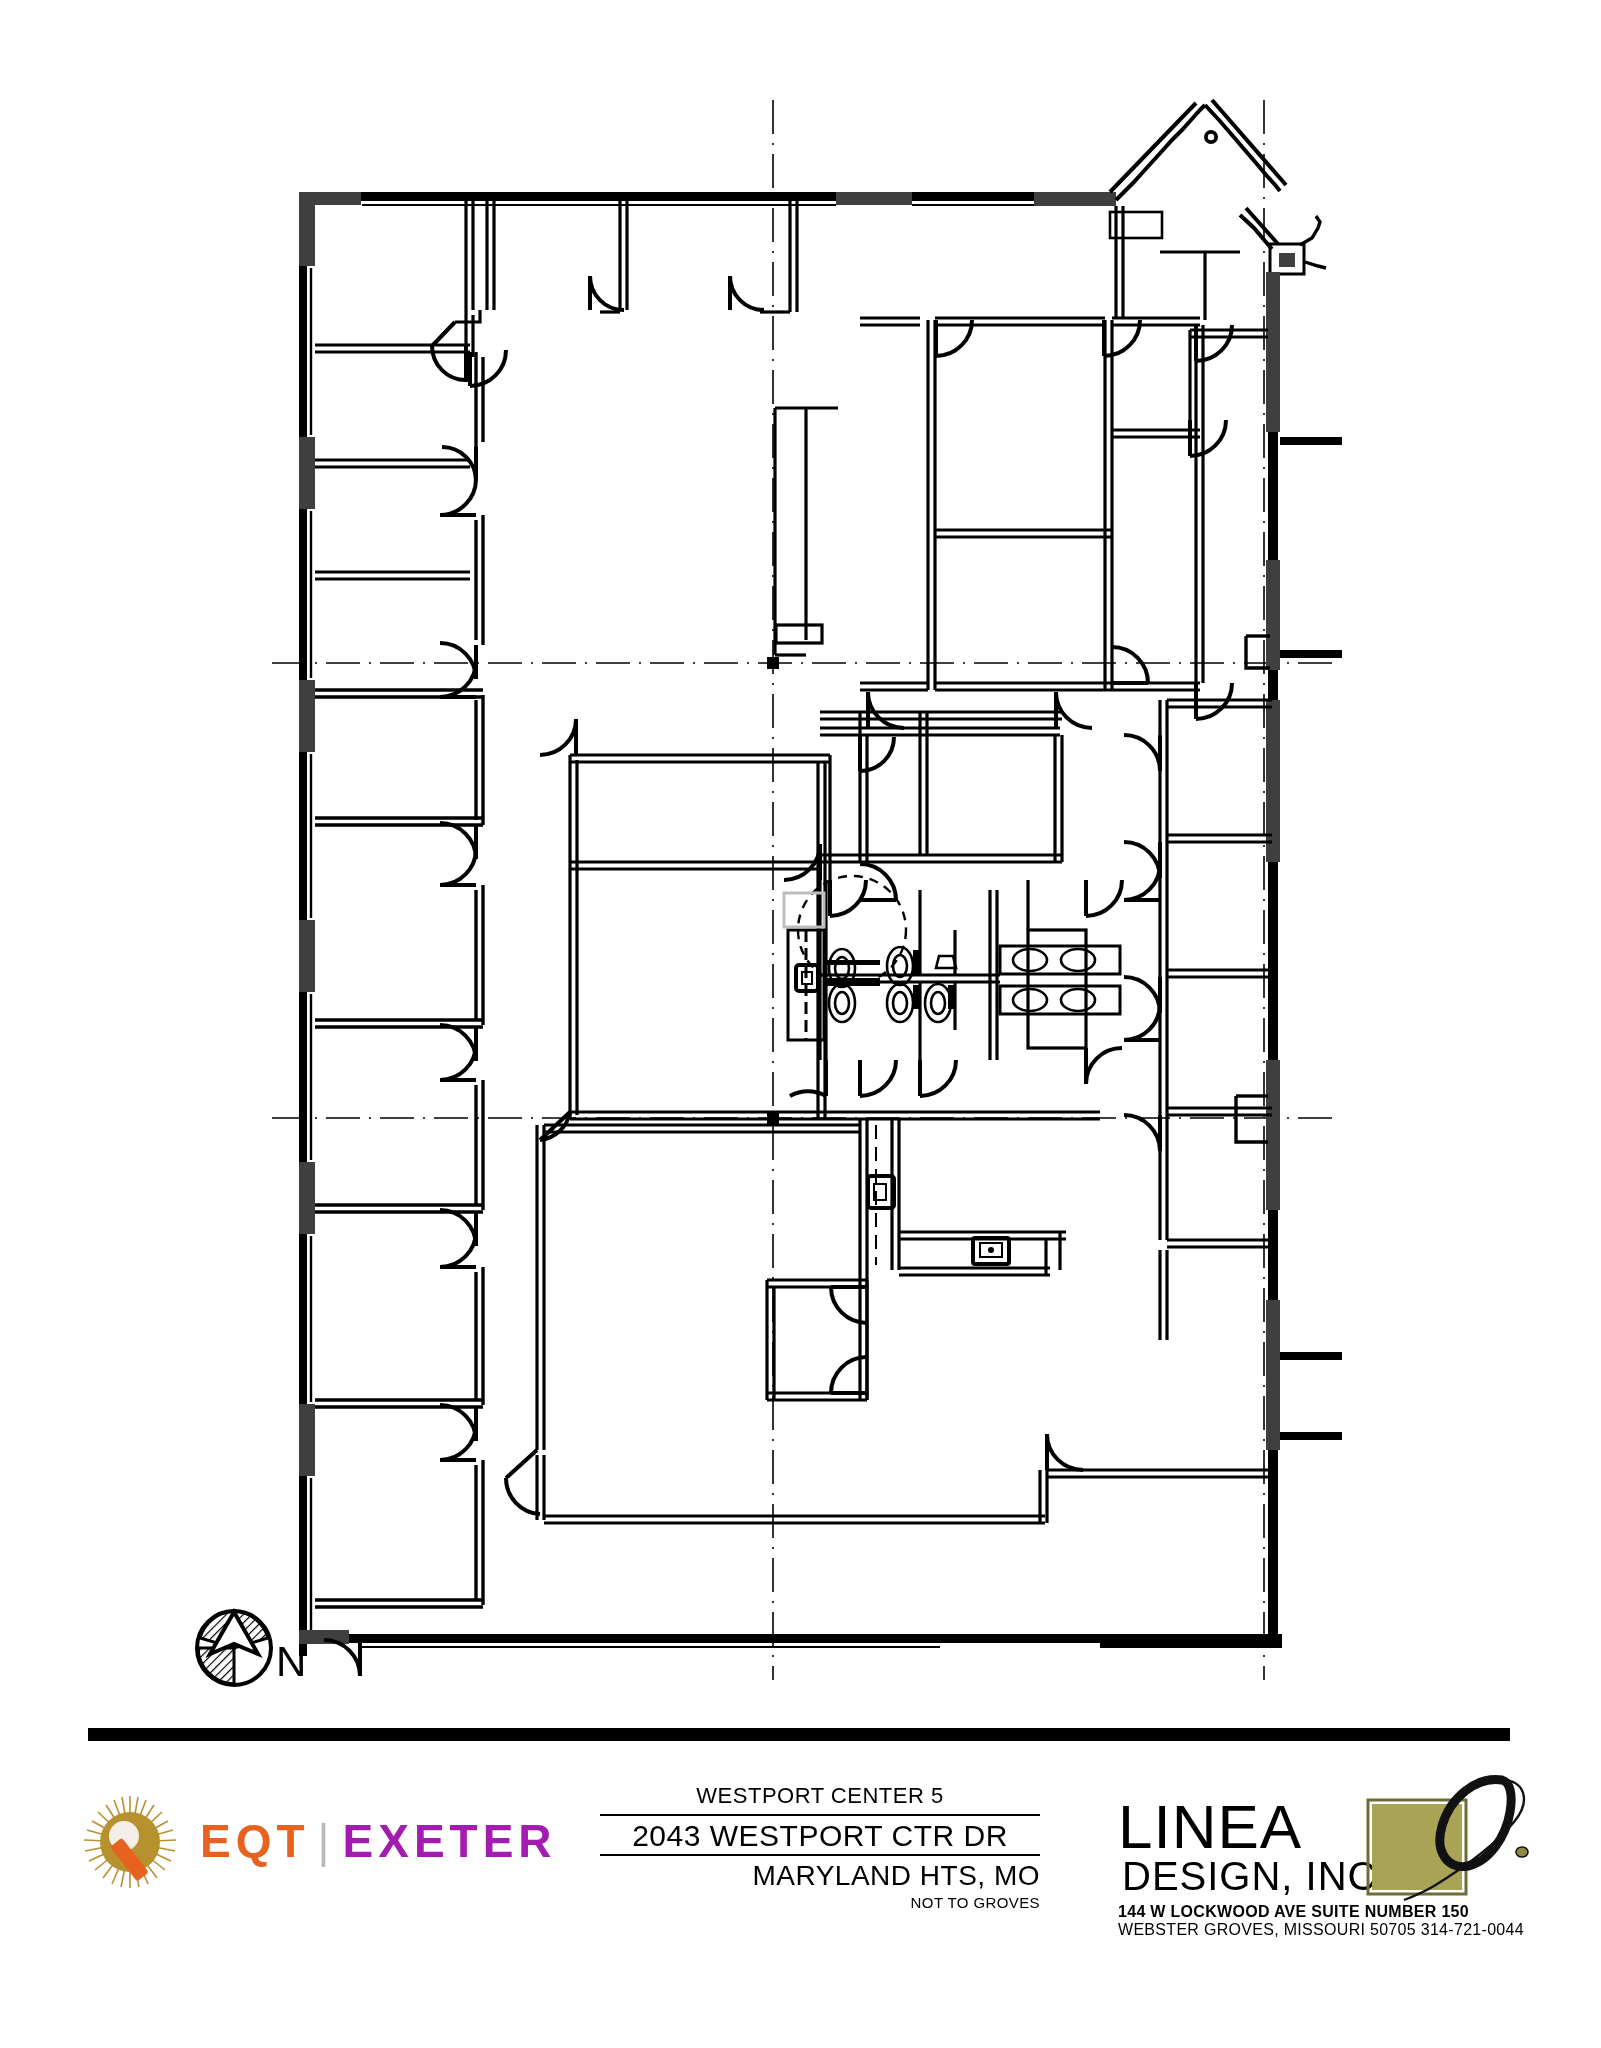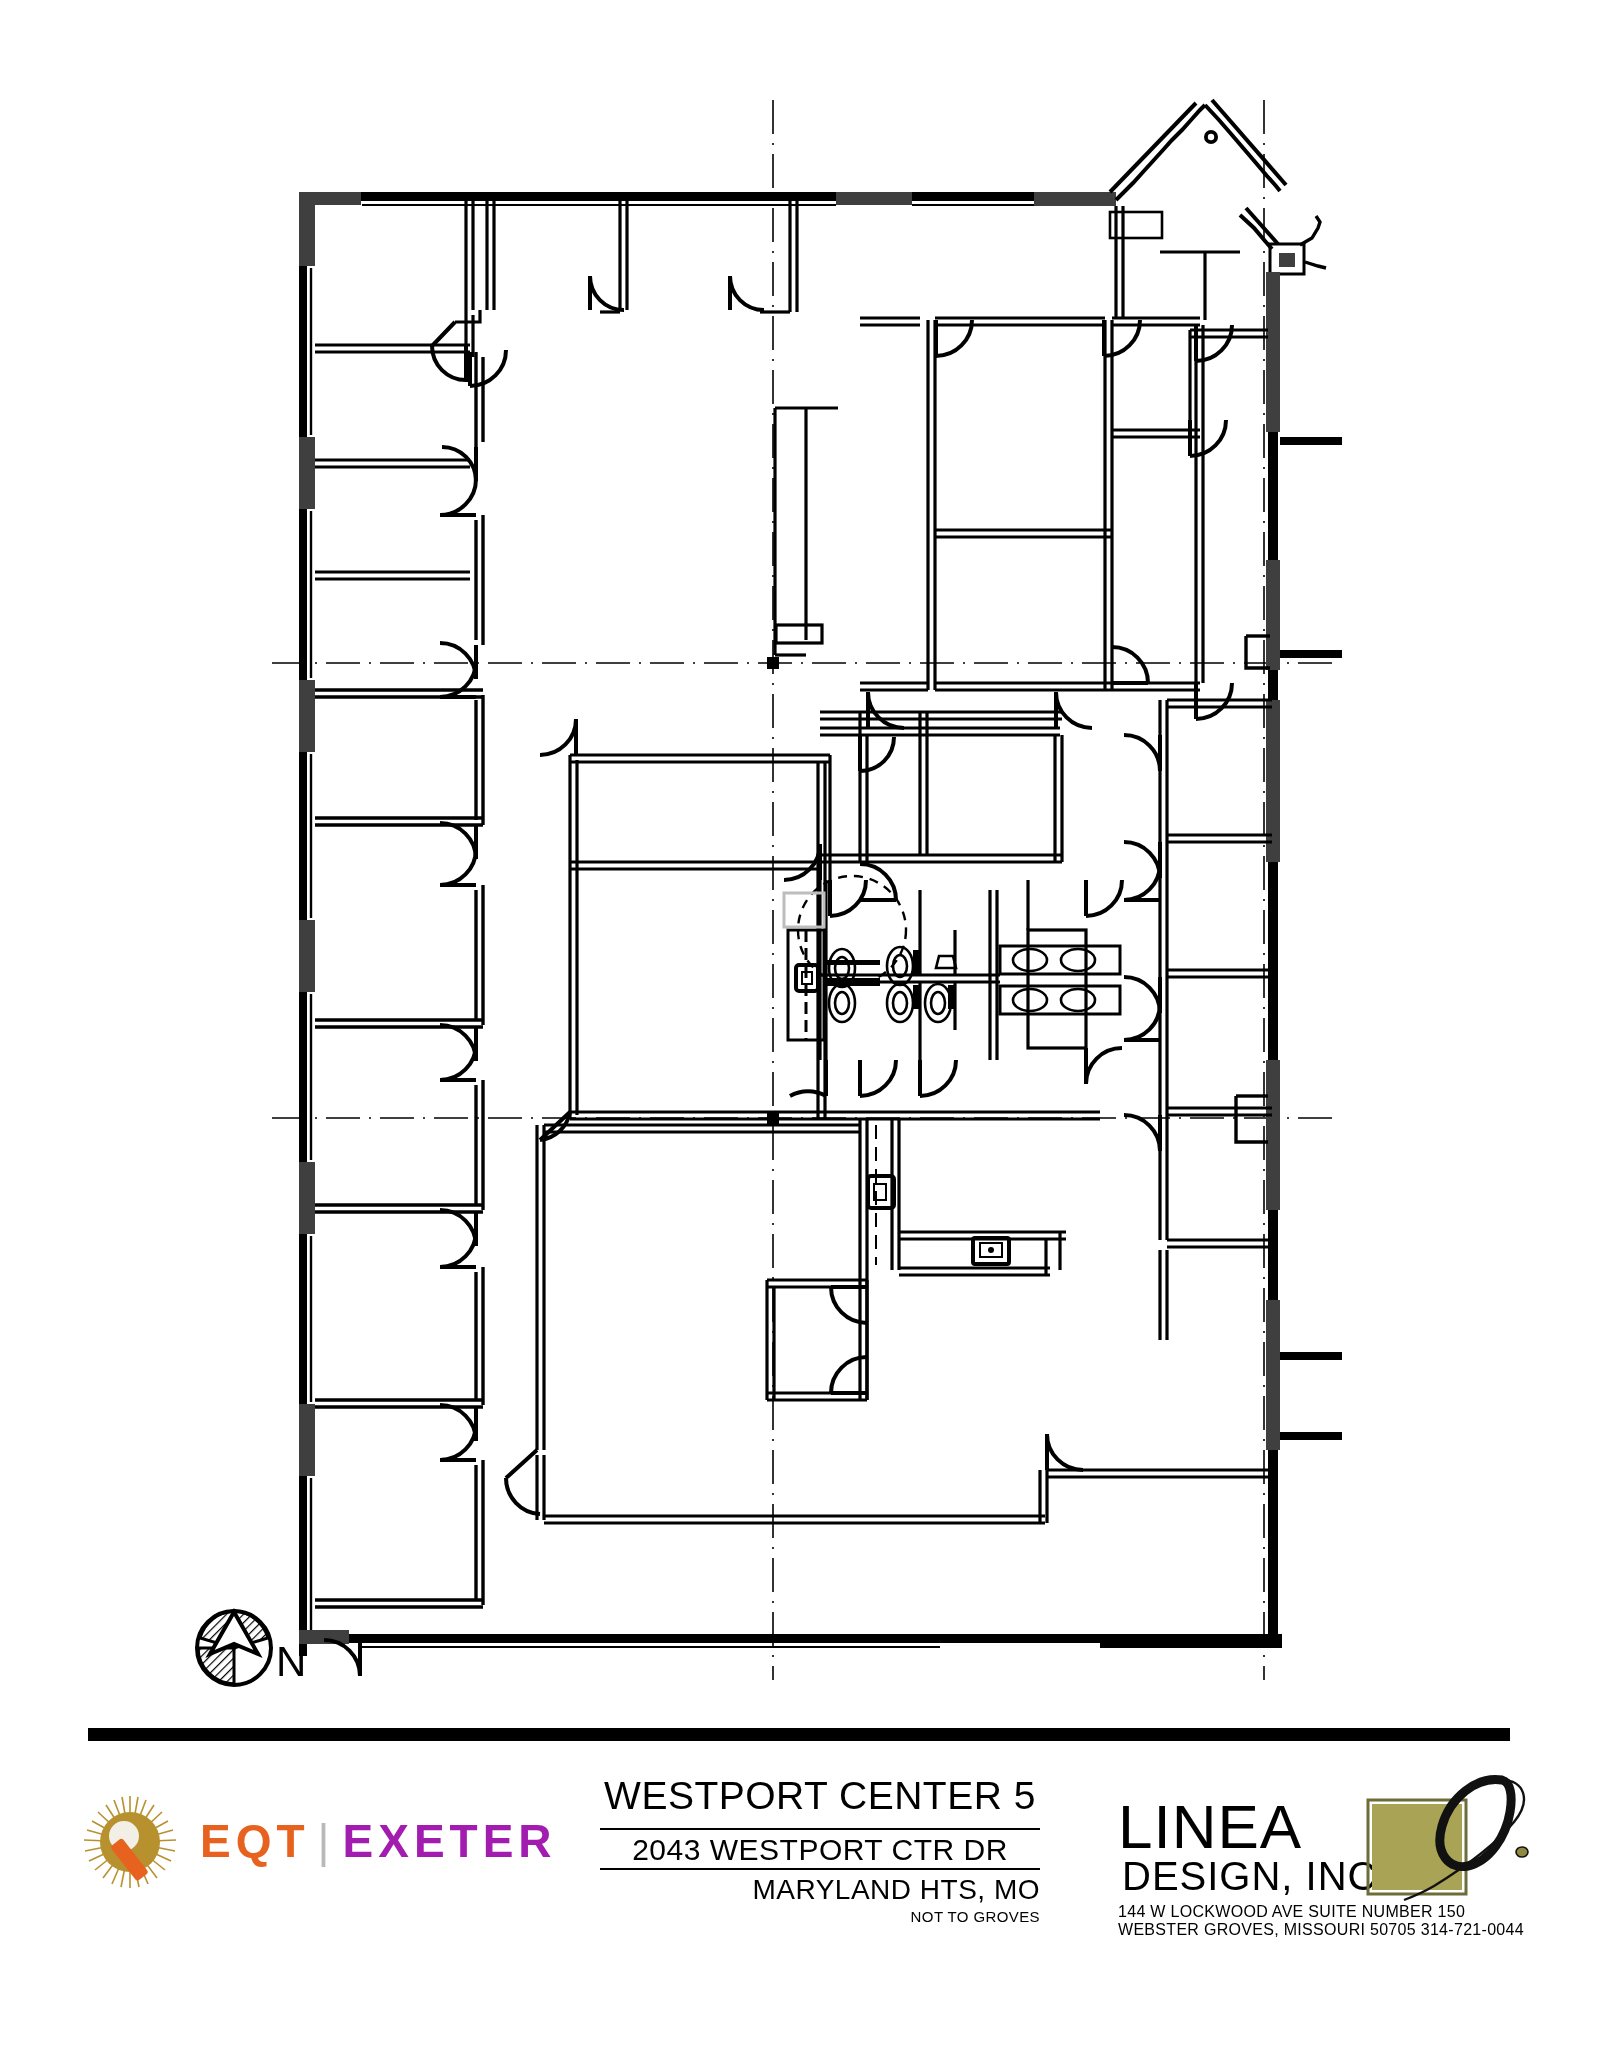--- a/index.html
+++ b/index.html
@@ -38,22 +38,22 @@
   }
   .eqt-part{color:#e8621f;}
   .eqt-divider{color:#b9b9b9;font-weight:400;padding:0 8px;}
   .exeter-part{color:#a21caf;}
 
   
   #address-block{
     position:absolute;left:600px;top:22px;width:440px;text-align:center;
   }
   #addr-line1{
-    font-size:39px;line-height:36px;letter-spacing:.5px;
-    border-bottom:2px solid #000;padding-bottom:14px;
+    font-size:22px;line-height:36px;letter-spacing:.5px;
+    border-bottom:2px solid #000;padding-bottom:0;
   }
   #addr-line2{
     font-size:30px;line-height:36px;letter-spacing:.5px;
     border-bottom:2px solid #000;padding-bottom:0;margin-top:2px;
   }
   #addr-line3-row{
     display:flex;align-items:flex-end;justify-content:flex-start;
     margin-top:3px;
     flex-direction:column;
   }
@@ -68,21 +68,21 @@
   #linea-name{
     position:absolute;left:0;top:22px;
     font-size:62px;line-height:62px;font-weight:400;letter-spacing:1px;
   }
   #linea-sub{
     position:absolute;left:4px;top:86px;
     font-size:40px;line-height:32px;letter-spacing:1px;
   }
   #linea-addr1{
     position:absolute;left:0;top:128px;
-    font-size:16px;line-height:20px;letter-spacing:.3px;white-space:nowrap;
+    font-size:16px;line-height:20px;letter-spacing:.3px;white-space:nowrap;font-weight:bold;
   }
   #linea-addr2{
     position:absolute;left:0;top:146px;
     font-size:16px;line-height:20px;letter-spacing:.3px;white-space:nowrap;
   }
   #linea-mark{position:absolute;left:246px;top:0px;width:178px;height:130px;}
 </style>
 </head>
 <body>
 

